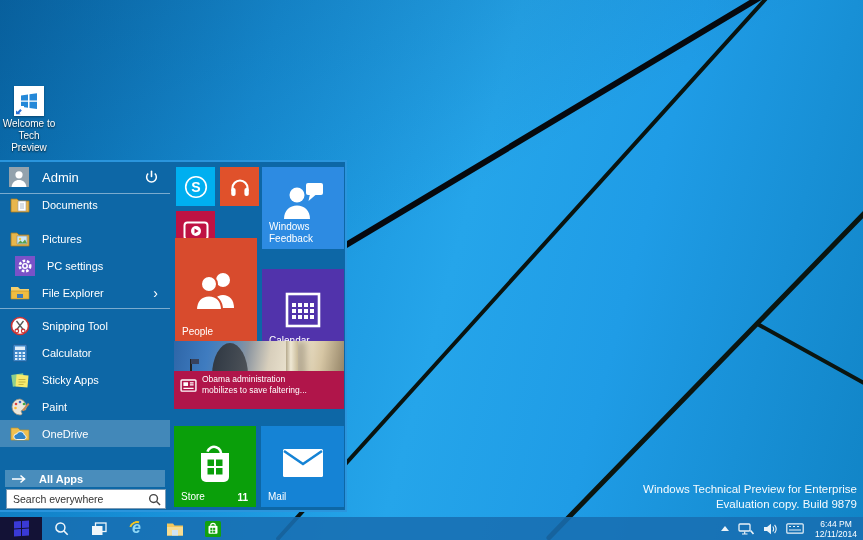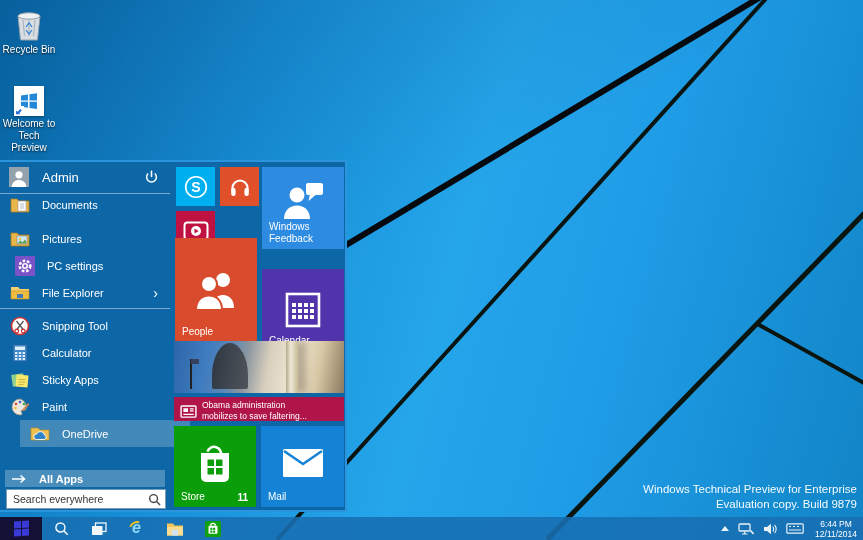--- a/index.html
+++ b/index.html
@@ -31,21 +31,21 @@
     border-top:2px solid #2a95dd; border-right:2px solid #2a95dd; border-bottom:2px solid #2a95dd; z-index:5; }
   .admin-row { position:absolute; left:0; top:0; width:170px; height:30px; display:flex; align-items:center; }
   .admin-row .avatar { width:20px; height:20px; margin-left:9px; }
   .admin-name { color:#ffffff; font-size:13px; margin-left:13px; flex:1; }
   .power-btn { width:26px; height:26px; display:flex; align-items:center; justify-content:center; margin-right:6px; cursor:pointer; }
   .divider { position:absolute; left:0; width:170px; height:1px; background:rgba(255,255,255,.45); }
   .menu-item { position:absolute; left:0; width:170px; height:27px; display:flex; align-items:center; gap:12px;
     padding-left:10px; color:#fff; font-size:11px; cursor:pointer; }
   .menu-item .mi-icon { width:20px; height:20px; flex:0 0 20px; display:flex; align-items:center; justify-content:center; }
   .menu-item .chev { margin-left:auto; margin-right:12px; font-size:14px; line-height:14px; color:#fff; }
-  .mi-hl { background:rgba(255,255,255,.22);margin-left:20px; }
+  .mi-hl { background:rgba(255,255,255,.22); }
   .all-apps { position:absolute; left:5px; top:308px; width:160px; height:17px; background:rgba(255,255,255,.25);
     display:flex; align-items:center; gap:12px; padding-left:6px; color:#fff; font-size:11px; font-weight:bold; cursor:pointer; }
   .search-box { position:absolute; left:6px; top:327px; width:160px; height:20px; background:#fff; display:flex; align-items:center; border:1px solid #7a9ab5; }
   .search-caret { width:1px; height:12px; background:#111; margin-left:4px; }
   .search-box input { flex:1; border:none; outline:none; font-size:10.5px; padding-left:2px; color:#222; background:transparent; font-family:inherit; }
   .search-box input::placeholder { color:#333; opacity:1; }
   .search-box .mag { margin-right:5px; display:flex; }
 
   
   .tile { position:absolute; color:#fff; cursor:pointer; overflow:hidden; }
@@ -64,21 +64,21 @@
   .t-mail { left:261px; top:264px; width:83px; height:81px; }
 
   .news-photo { position:relative; width:100%; height:52px;
     background:linear-gradient(100deg,#2e66a8 0%,#3f7cc0 20%,#5d87b4 33%,#8b95a0 42%,#d8cfbc 55%,#efe7d3 70%,#d6c6a4 84%,#8a7a5e 100%); }
   .dome { position:absolute; left:38px; top:2px; width:36px; height:46px;
     background:linear-gradient(100deg,#2c3036,#4a4f55); border-radius:50% 50% 8% 8% / 70% 70% 5% 5%; opacity:.92; }
   .colpil { position:absolute; left:112px; top:0; width:12px; height:52px;
     background:linear-gradient(90deg,#b5a98d,#efe8d4 40%,#c9bb99); box-shadow:8px 0 6px rgba(90,75,50,.35); }
   .flagpole { position:absolute; left:16px; top:18px; width:1.5px; height:30px; background:#222; }
   .flagpole::before { content:''; position:absolute; left:1px; top:0; width:8px; height:5px; background:#37425e; }
-  .news-banner { position:absolute; left:0; bottom:0; width:100%; height:24px; padding:3px 5px 3px 28px; }
+  .news-banner { position:absolute; left:0; bottom:12px; width:100%; height:38px; padding:3px 5px 3px 28px; }
   .news-banner .np-icon { position:absolute; left:6px; top:7px; }
   .news-headline { font-size:8.5px; line-height:10.5px; }
 
   
   .taskbar { position:absolute; left:0; top:517px; width:863px; height:23px; background:rgba(24,110,178,.88);
     display:flex; align-items:center; z-index:10; }
   .start-btn { width:42px; height:23px; background:#131236; display:flex; align-items:center; justify-content:center; cursor:pointer; }
   .win-logo { display:grid; grid-template-columns:7px 7px; grid-template-rows:7px 7px; gap:1px; transform:skewY(-4deg); }
   .win-logo span { background:#3a3ad6; }
   .tb-btn { width:38px; height:23px; display:flex; align-items:center; justify-content:center; cursor:pointer; }
@@ -94,31 +94,20 @@
 </head>
 <body>
 
 <div class="screen">
   <div class="shade"></div>
   <div class="ray ray-a"></div>
   <div class="ray ray-b"></div>
   <div class="ray ray-c"></div>
   <div class="ray ray-d"></div>
 
-  <div class="desk-icon" style="left:0; top:8px;">
-    <div class="art">
-      <svg width="30" height="34" viewBox="0 0 30 34">
-        <path d="M4 8l2.5 24h17L26 8z" fill="#d8dee4" stroke="#93a0ab" stroke-width="1"></path>
-        <ellipse cx="15" cy="8" rx="11" ry="3.2" fill="#eef2f5" stroke="#93a0ab"></ellipse>
-        <path d="M9 12l1.5 16M15 12v16M21 12l-1.5 16" stroke="#aab4bd" stroke-width="1.2" fill="none"></path>
-        <path d="M12 19l3-4 3 4M12 22l3 4 3-4" fill="none" stroke="#2d7dd2" stroke-width="1.2"></path>
-      </svg>
-    </div>
-    <div>Recycle Bin</div>
-  </div>
 
   <div class="desk-icon" style="left:0; top:86px;">
     <div class="art">
       <div class="welcome-art">
         <svg width="18" height="18" viewBox="0 0 18 18">
           <path fill="#2488d8" d="M1 3.5L8 2.5v6H1zM9.5 2.3L17 1.2v7.3H9.5zM1 9.8h7v6L1 14.8zM9.5 9.8H17v7.3l-7.5-1.1z"></path>
         </svg>
         <svg class="shortcut-overlay" viewBox="0 0 10 10">
           <rect width="10" height="10" fill="#fff"></rect>
           <path d="M2 8.2V4.4l1.6 1.4L6.2 3l1.6 1.6-2.6 2.6L6.8 8.2z" fill="#2a6fd4"></path>

